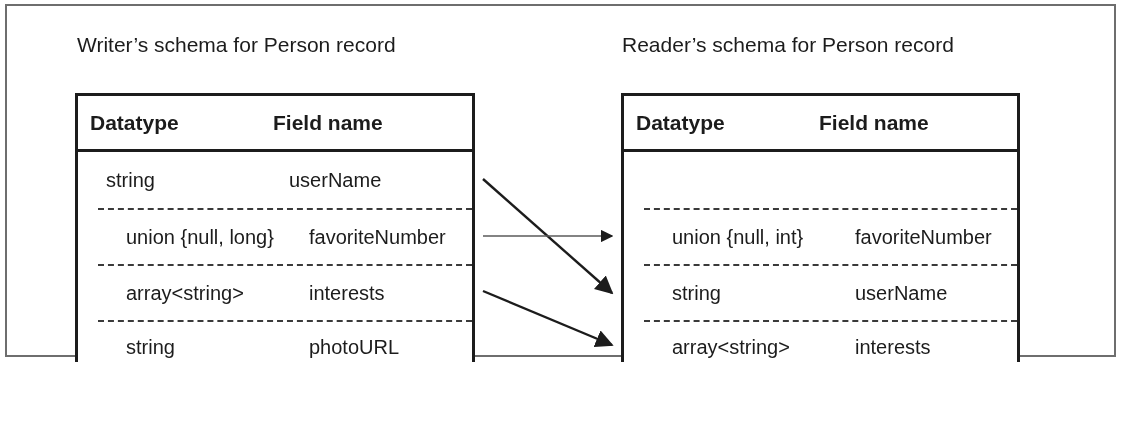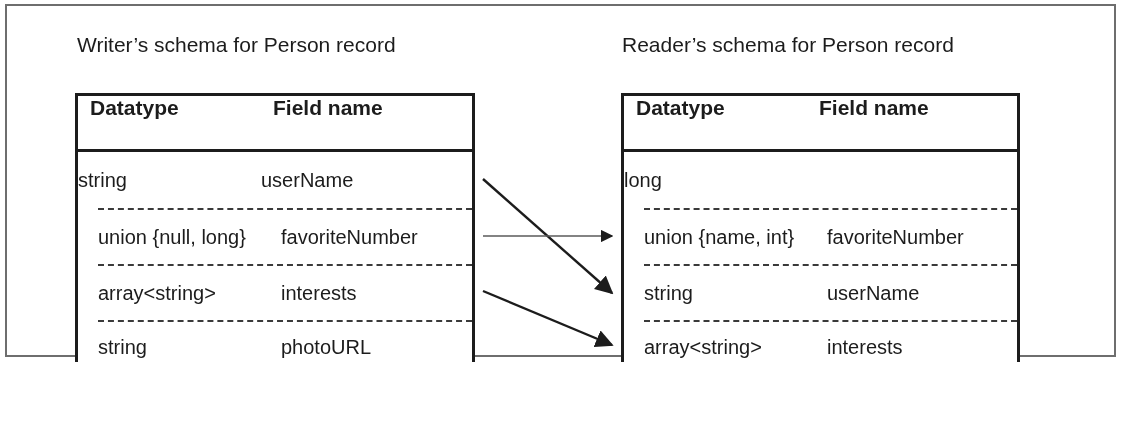--- a/index.html
+++ b/index.html
@@ -38,33 +38,34 @@
     box-sizing: border-box;
     display: flex;
     flex-direction: column;
   }
   .table-writer { left: 75px;  width: 400px; }
   .table-reader { left: 621px; width: 399px; }
 
   .t-header {
     height: 56px;
     display: flex;
+    align-items: center;
     border-bottom: 3px solid #1c1c1c;
     box-sizing: border-box;
     font-weight: bold;
     font-size: 21px;
     padding-left: 12px;
   }
   .t-row {
     height: 56px;
     display: flex;
     align-items: center;
     box-sizing: border-box;
     font-size: 20px;
-    padding-left: 0;
+    padding-left: 28px;
   }
   .t-row + .t-row { border-top: 2px dashed #3a3a3a; margin-left: 20px; }
   .t-row:last-child { height: 52px; }
 
   .cell-datatype { width: 183px; flex: none; white-space: nowrap; }
   .cell-field   { flex: 1; white-space: nowrap; }
 
   .arrow-layer {
     position: absolute;
     left: 0; top: 0;
@@ -104,24 +105,23 @@
       <div class="cell-field">photoURL</div>
     </div>
   </div>
 
   <div class="schema-table table-reader">
     <div class="t-header">
       <div class="cell-datatype">Datatype</div>
       <div class="cell-field">Field name</div>
     </div>
     <div class="t-row">
-      <div class="cell-datatype">long</div>
     </div>
     <div class="t-row">
-      <div class="cell-datatype">union {name, int}</div>
+      <div class="cell-datatype">union {null, int}</div>
       <div class="cell-field">favoriteNumber</div>
     </div>
     <div class="t-row">
       <div class="cell-datatype">string</div>
       <div class="cell-field">userName</div>
     </div>
     <div class="t-row">
       <div class="cell-datatype">array&lt;string&gt;</div>
       <div class="cell-field">interests</div>
     </div>

